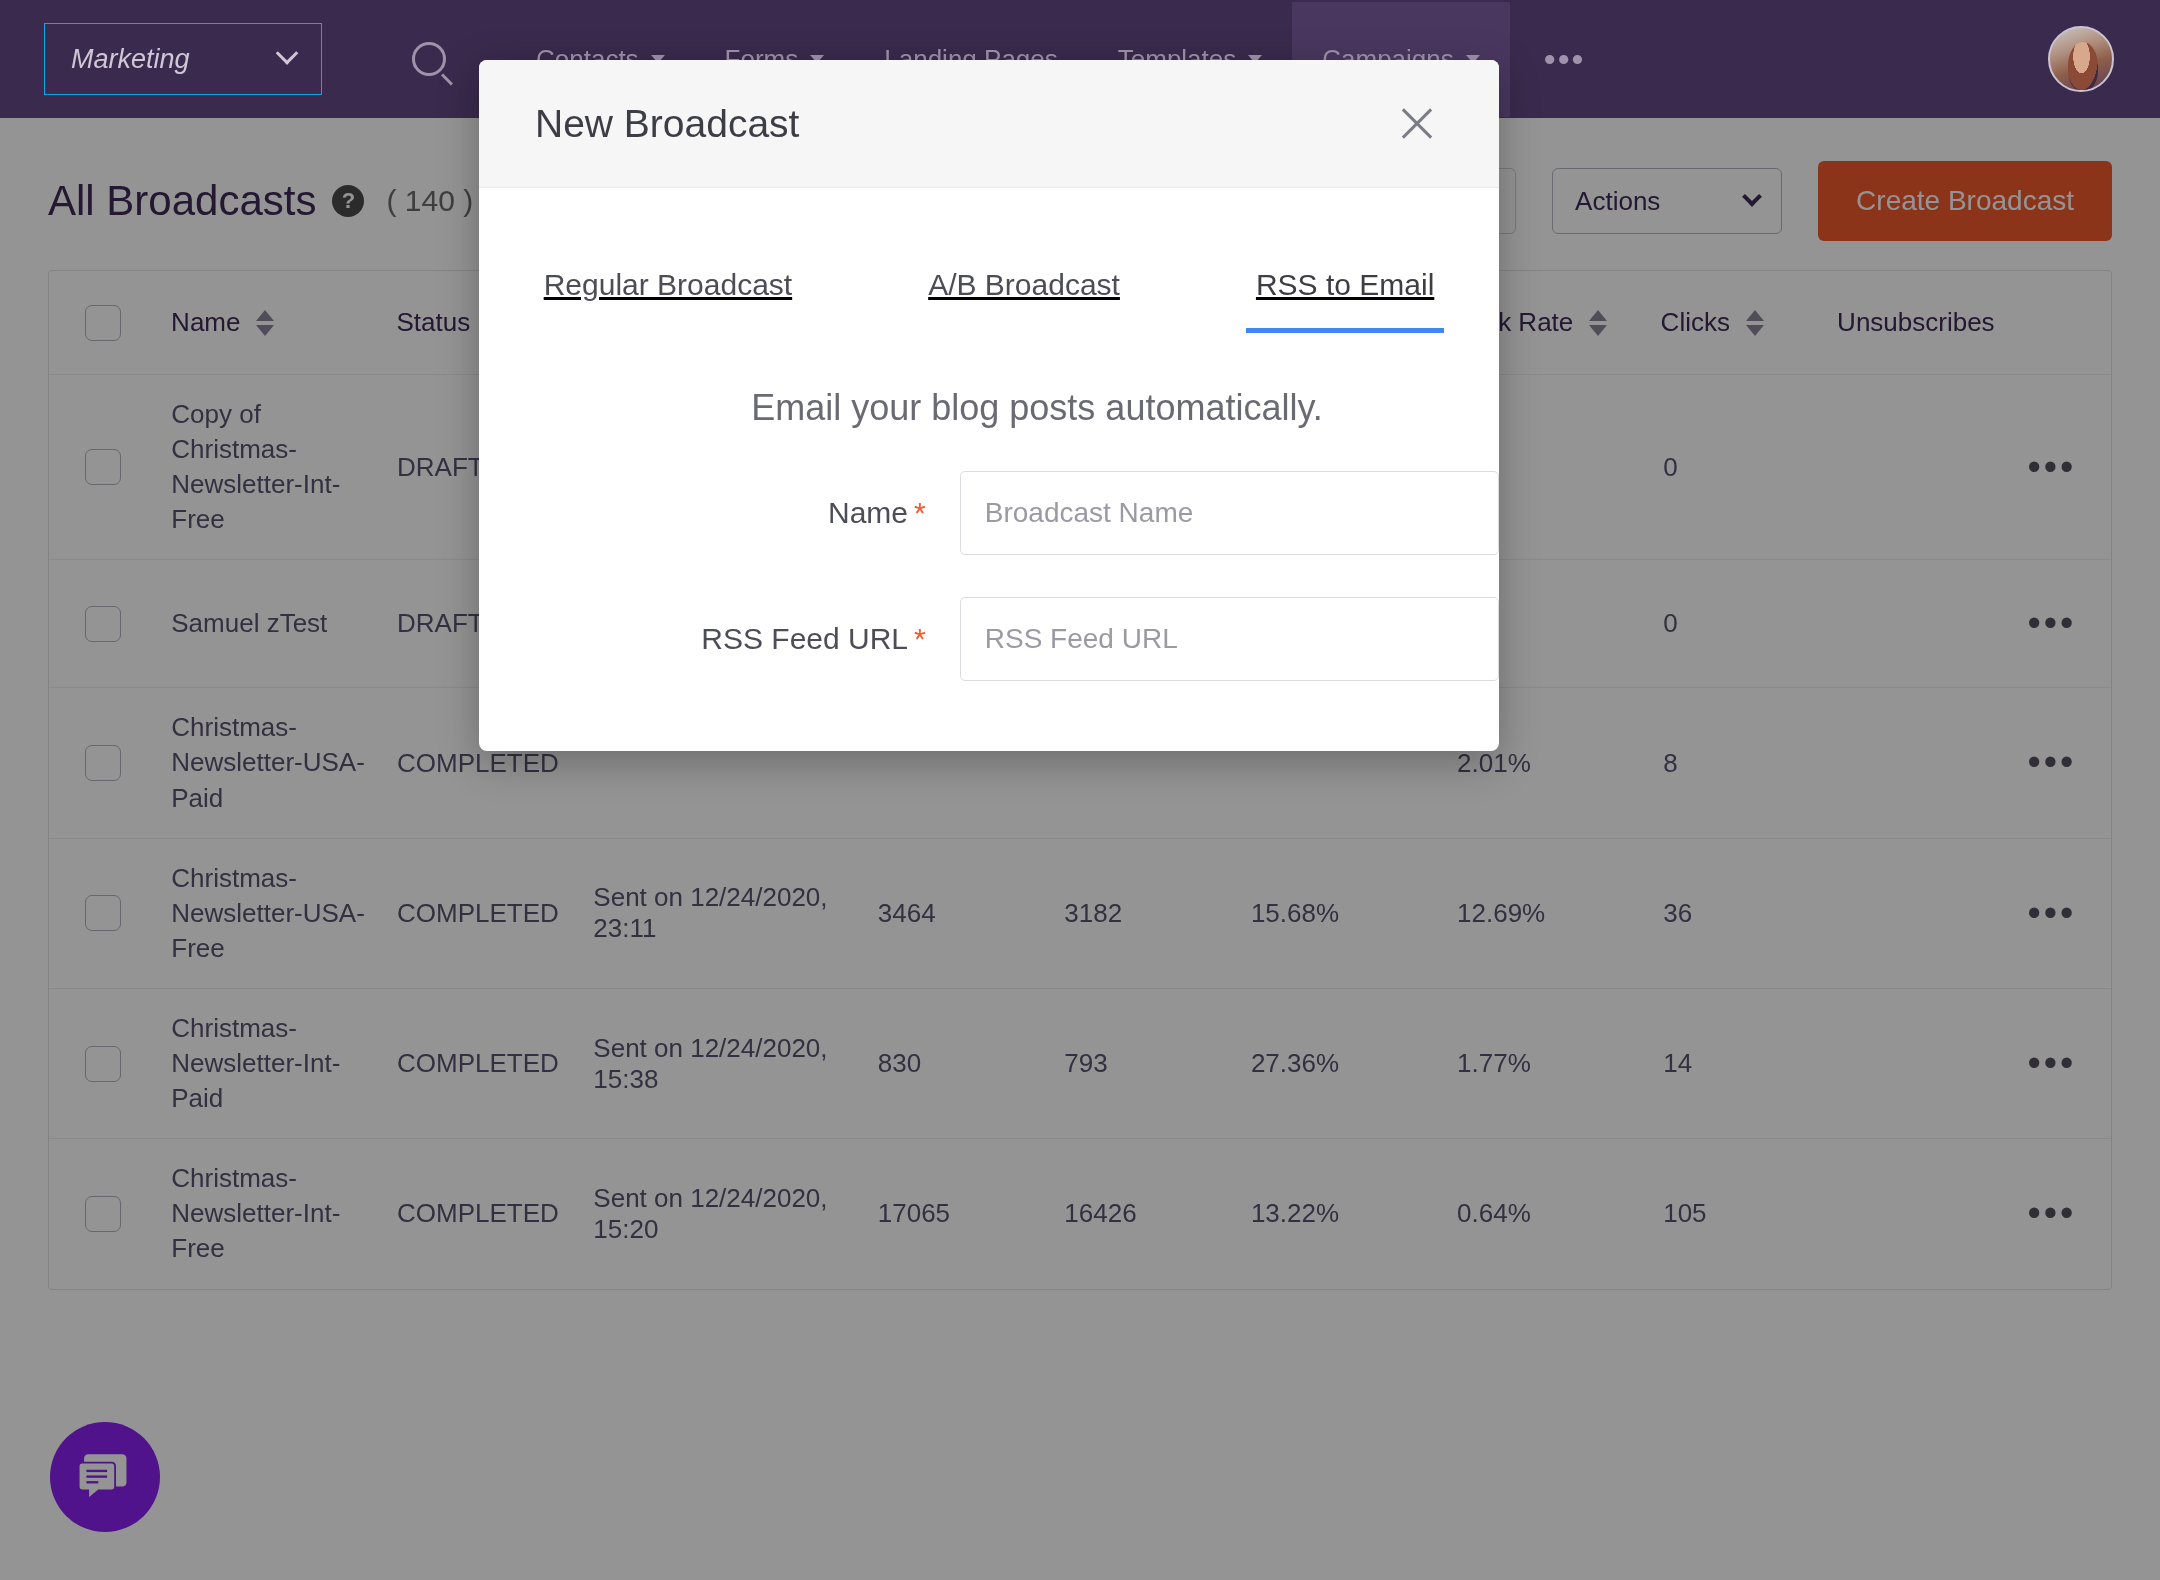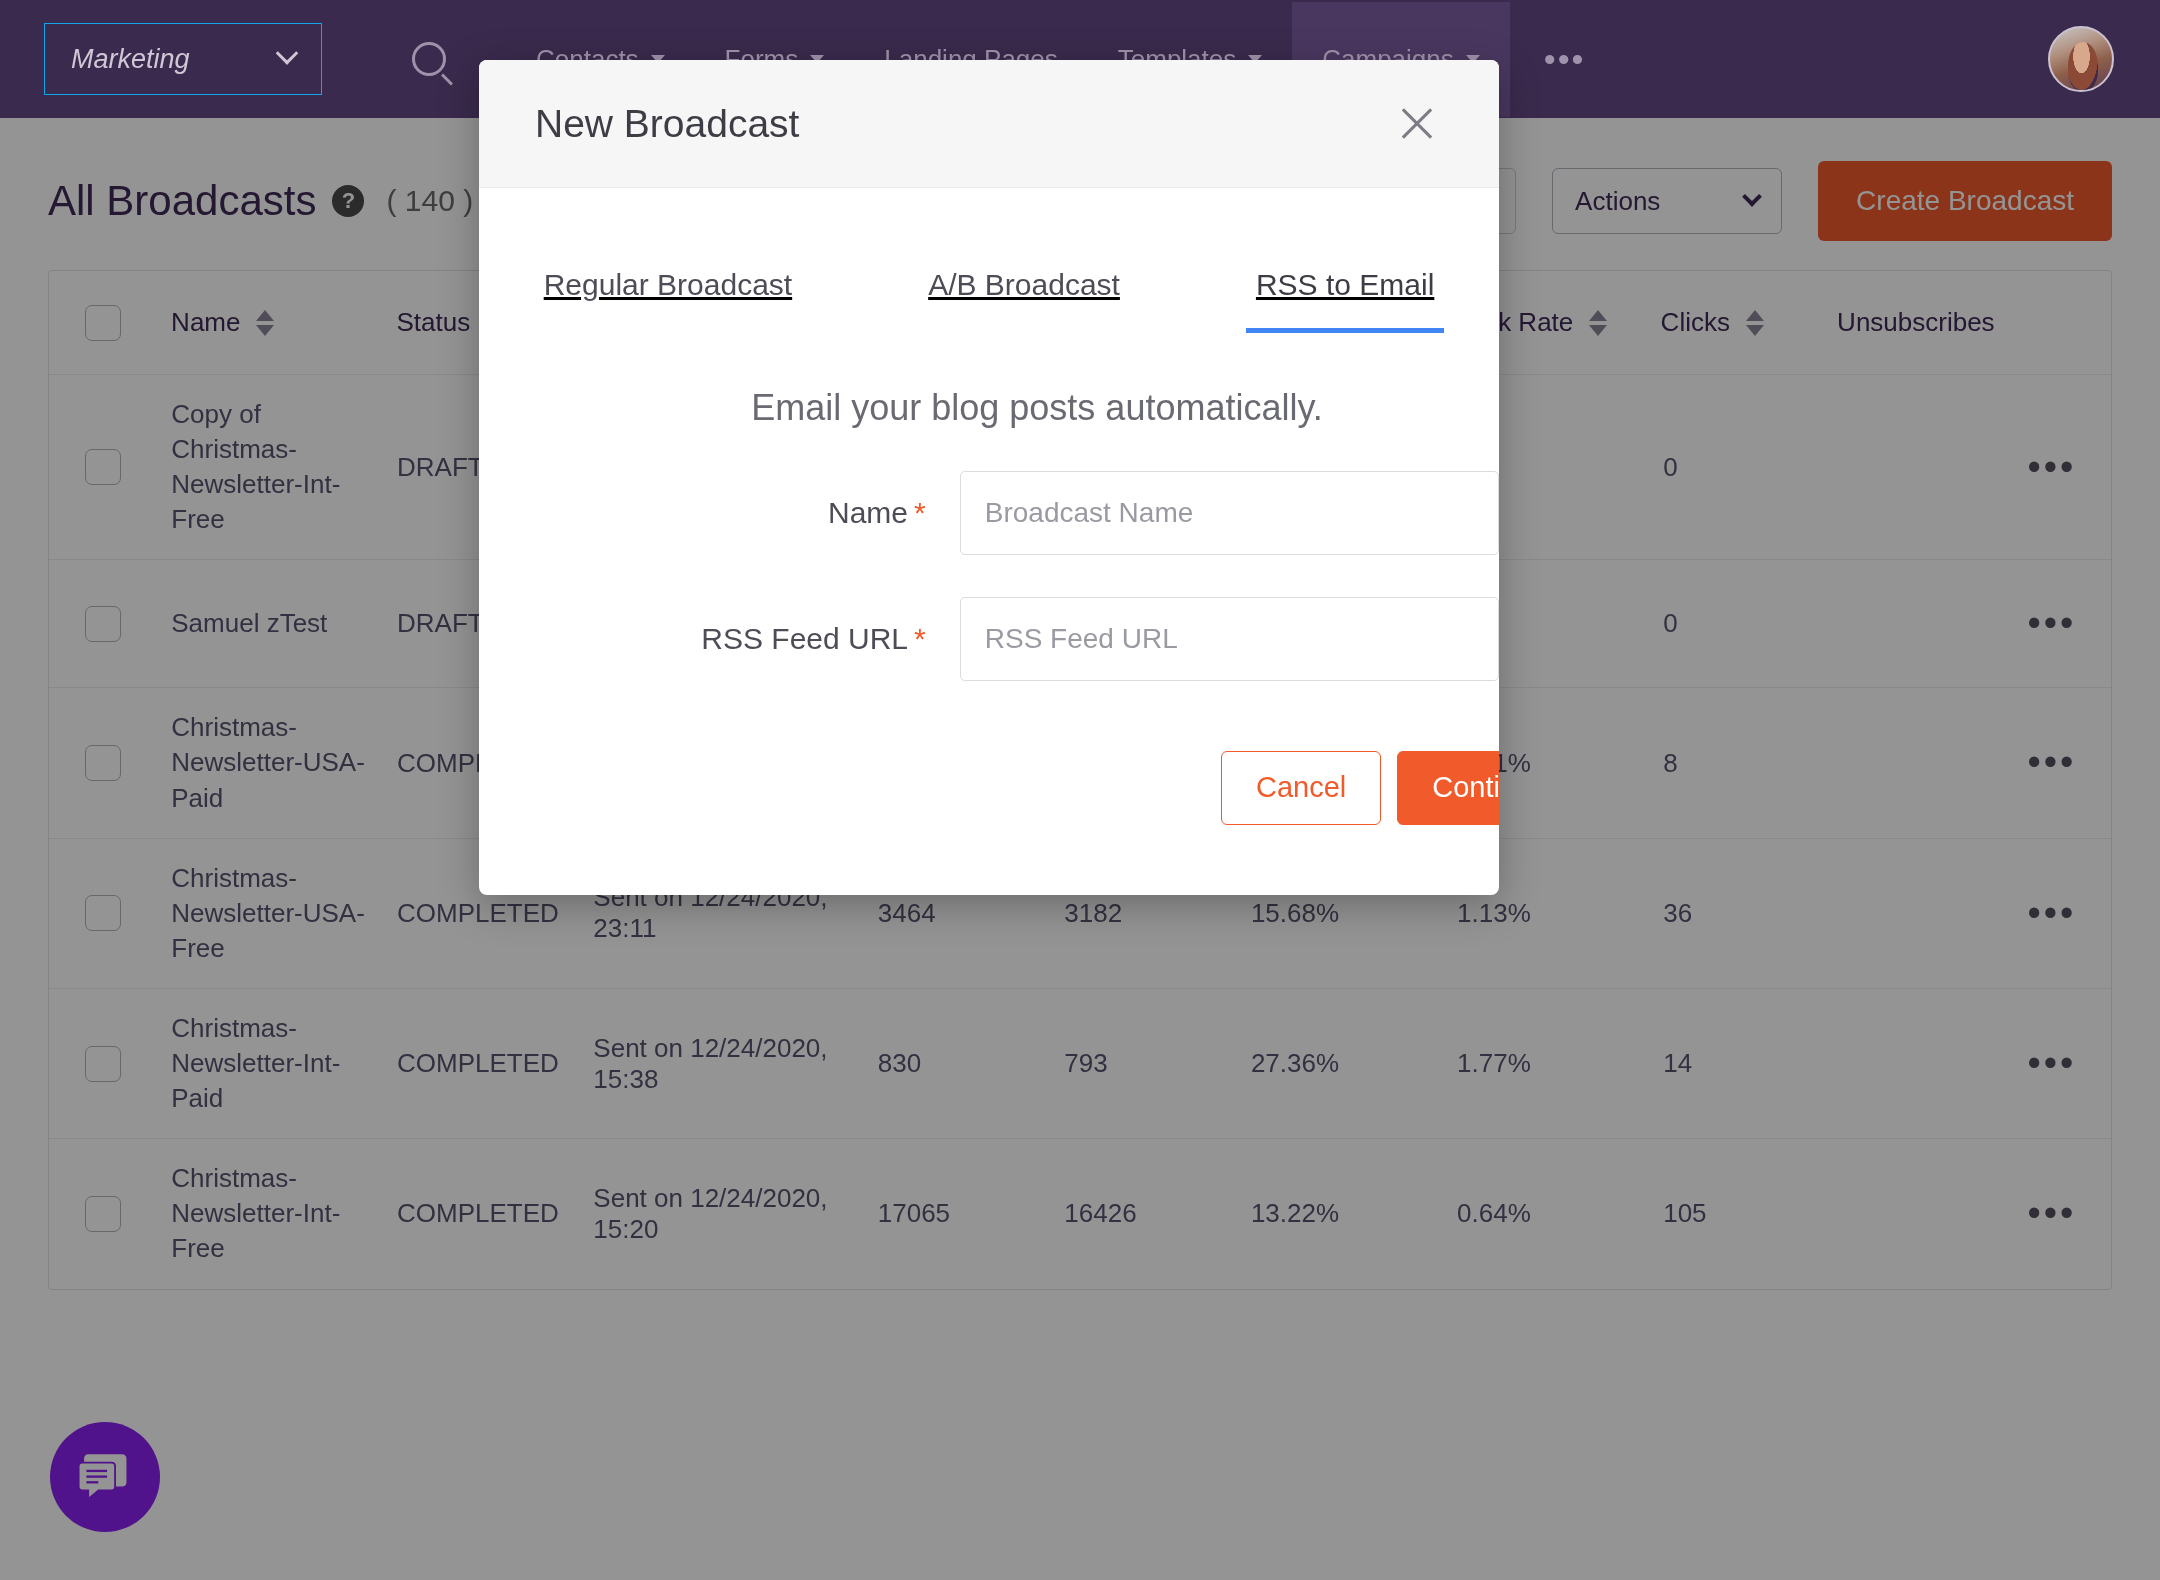--- a/index.html
+++ b/index.html
@@ -599,21 +599,21 @@
       <div class="trow body-row">
         <div class="cell c-check">
             <span class="chk"></span>
           </div>
         <div class="cell c-name">Christmas-Newsletter-USA-Free</div>
         <div class="cell c-status">COMPLETED</div>
         <div class="cell c-sent">Sent on 12/24/2020, 23:11</div>
         <div class="cell c-recip">3464</div>
         <div class="cell c-open">3182</div>
         <div class="cell c-openr">15.68%</div>
-        <div class="cell c-clickr">1.13%</div>
+        <div class="cell c-clickr">12.69%</div>
         <div class="cell c-clicks">36</div>
         <div class="cell c-unsub"></div>
         <div class="cell c-menu">
             <span class="dots">•••</span>
           </div>
       </div>
 
       <div class="trow body-row">
         <div class="cell c-check">
             <span class="chk"></span>
@@ -689,21 +689,17 @@
         <input type="text" placeholder="Broadcast Name" style="">
       </div>
 
       <div class="field">
         <div class="label">
           <span>RSS Feed URL</span><span class="req">*</span>
         </div>
         <input type="text" placeholder="RSS Feed URL" style="">
       </div>
 
-      <div class="btn-row">
-        <button class="btn btn-cancel">Cancel</button>
-        <button class="btn btn-continue">Continue</button>
-      </div>
 
     </div>
   </div>
 
 </div>
 
 </body></html>

